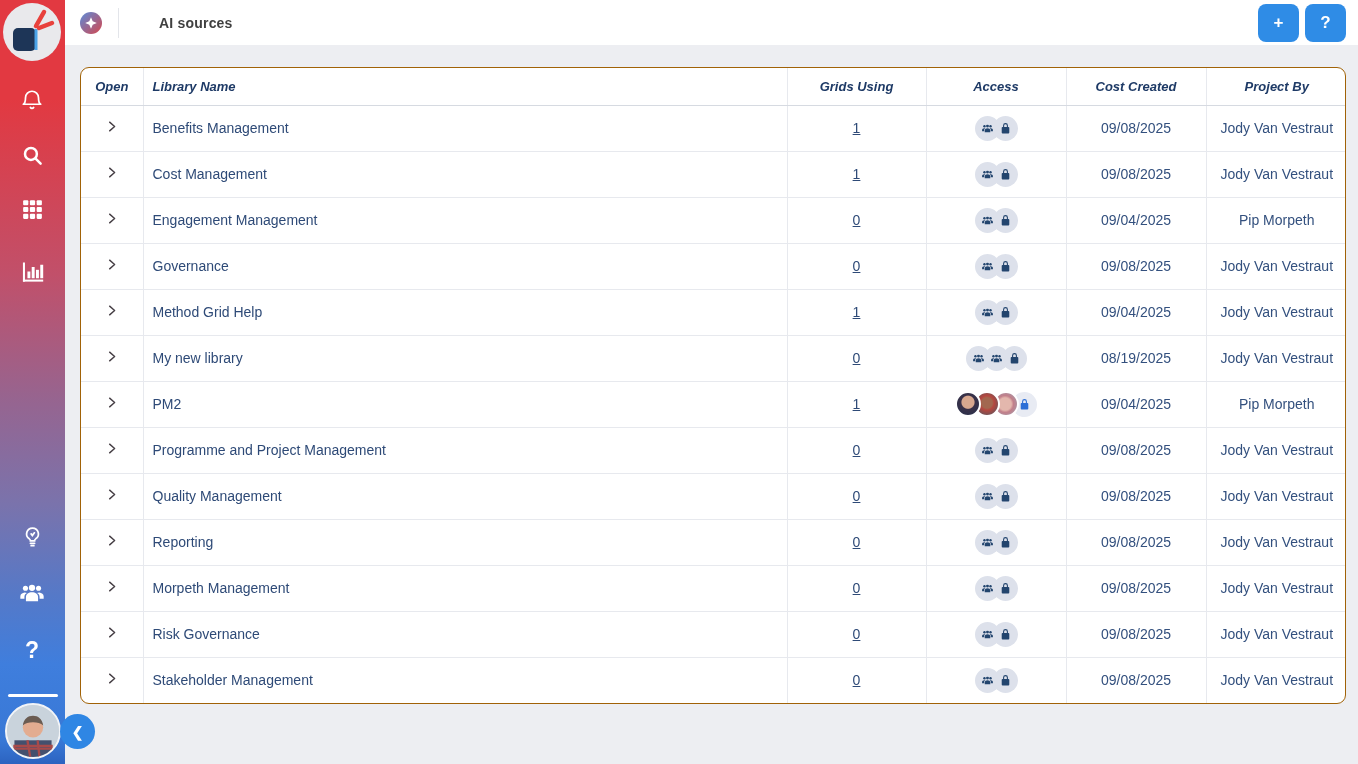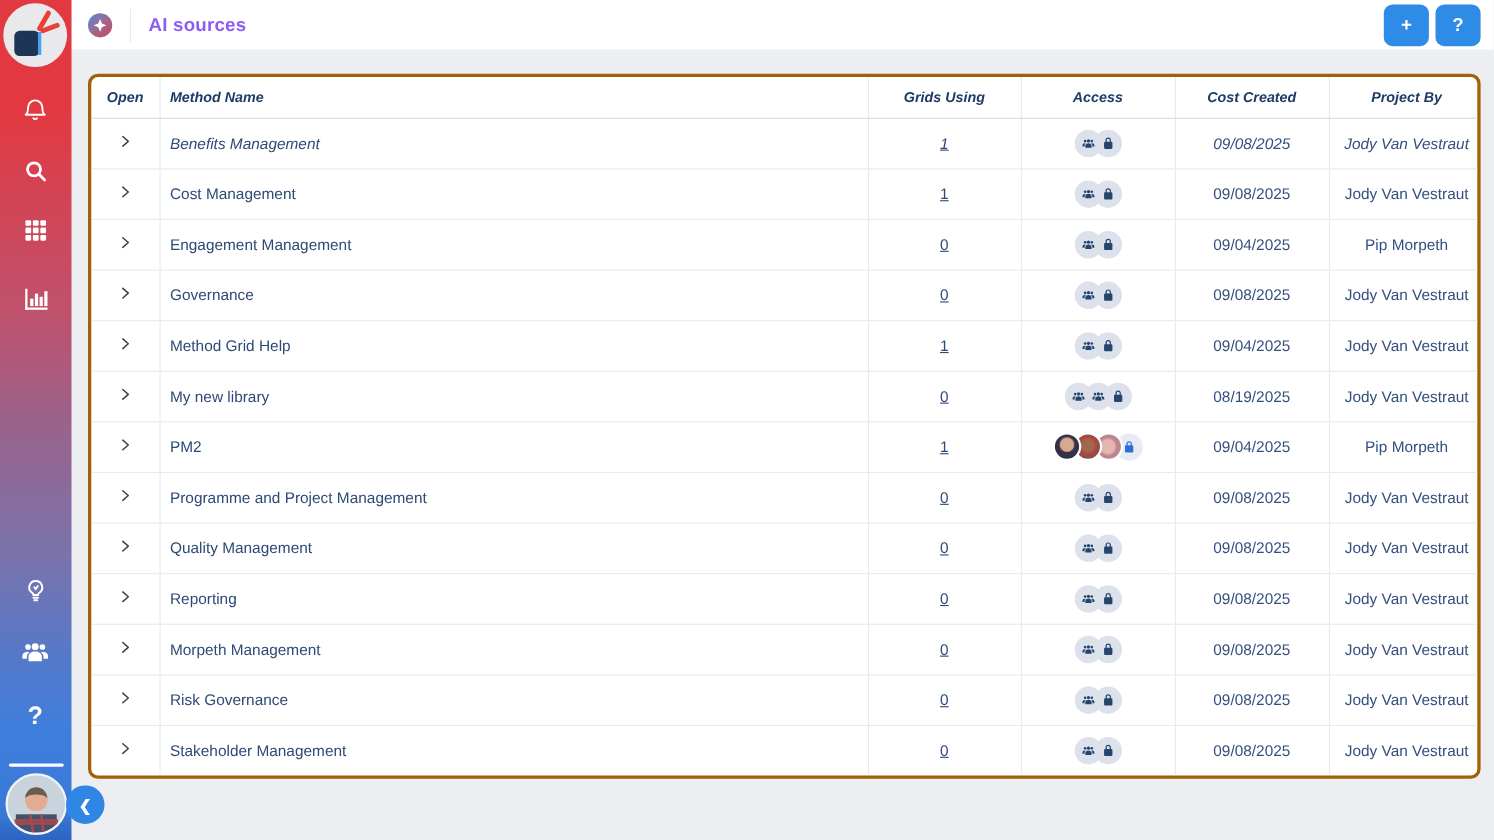--- a/index.html
+++ b/index.html
@@ -23,36 +23,36 @@
   .avatar svg { display:block; width:100%; height:100%; }
   .collapse { position:absolute; left:60px; top:714px; width:35px; height:35px; border-radius:50%;
     background:#2f86e4; border:none; color:#fff; font-size:14px; font-weight:bold; cursor:pointer;
     display:flex; align-items:center; justify-content:center; z-index:6; }
 
   
   .topbar { position:absolute; left:65px; top:0; width:1293px; height:45px; background:#fff;
     display:flex; align-items:center; }
   .page-icon { margin-left:14px; width:24px; height:24px; }
   .vdiv { width:1px; height:30px; background:#e3e5ea; margin:0 16px 0 15px; }
-  .page-title { font-size:17px; font-weight:bold; color:#8b5cf6; letter-spacing:.2px; }
+  .page-title { font-size:14px; font-weight:bold; color:#404040; letter-spacing:.2px;margin-left:24px; }
   .actions { margin-left:auto; margin-right:12px; display:flex; gap:6px; }
   .actions button { width:41px; height:38px; border:none; border-radius:8px; background:#2f8ce6;
     color:#fff; font-size:17px; font-weight:bold; cursor:pointer; }
 
   
   .content { position:absolute; left:65px; top:45px; right:0; bottom:0; }
   .table-card { position:absolute; left:15px; top:22px; width:1266px; background:#fff;
-    border:3px solid #a16207; border-radius:9px; overflow:hidden; }
+    border:1px solid #a16207; border-radius:9px; overflow:hidden; }
   table { border-collapse:collapse; width:100%; table-layout:fixed; }
   th { height:37px; font-size:13px; font-style:italic; font-weight:bold; color:#1e3a66;
     border-bottom:1px solid #d6dae1; text-align:center; }
   th.al { text-align:left; padding-left:9px; }
   td { height:46px; border-top:1px solid #e7e9ee; text-align:center; font-size:14px; color:#2e4a77; }
   thead tr th:not(:last-child), tbody tr td:not(:last-child){ border-right:1px solid #e7e9ee; }
-  tbody tr:first-child td { border-top:none;font-style:italic; }
+  tbody tr:first-child td { border-top:none; }
   td.al { text-align:left; padding-left:9px; }
   .chev-btn { background:none; border:none; cursor:pointer; display:inline-flex; align-items:center; }
   .grids-link { color:#2e4a77; text-decoration:underline; cursor:pointer; }
   .lib-name { cursor:pointer; }
   .date-txt, .creator-txt { color:#33507e; }
 
   .access-stack { display:inline-flex; align-items:center; vertical-align:middle; cursor:pointer; }
   .acc-circle { width:25px; height:25px; border-radius:50%; background:#dde1eb;
     display:inline-flex; align-items:center; justify-content:center; position:relative; }
   .acc-circle + .acc-circle { margin-left:-7px; }
@@ -181,21 +181,21 @@
           <col style="width:62px">
             <col style="width:644px">
             <col style="width:139px">
           <col style="width:140px">
             <col style="width:140px">
             <col style="width:141px">
         </colgroup>
         <thead>
           <tr>
             <th>Open</th>
-            <th class="al">Method Name</th>
+            <th class="al">Library Name</th>
             <th>Grids Using</th>
             <th>Access</th>
             <th>Cost Created</th>
             <th>Project By</th>
           </tr>
         </thead>
         <tbody>
             <tr>
               <td><button class="chev-btn">
                   <svg width="15" height="15" viewBox="0 0 24 24" fill="none" stroke="#453e44" stroke-width="2.2" stroke-linecap="round" stroke-linejoin="round">

